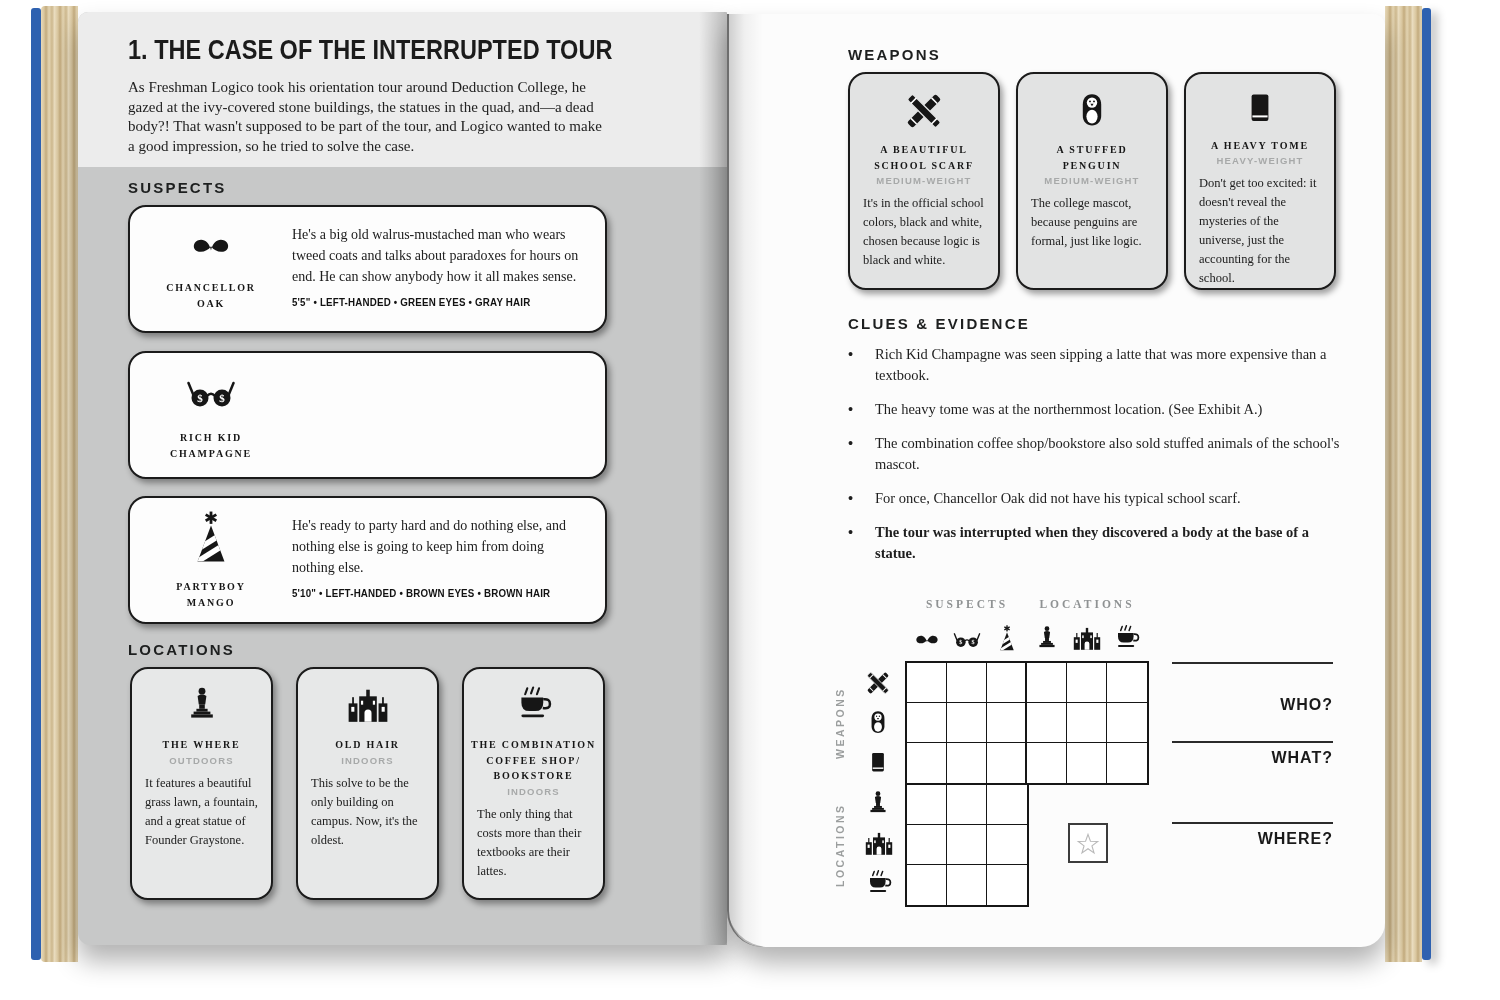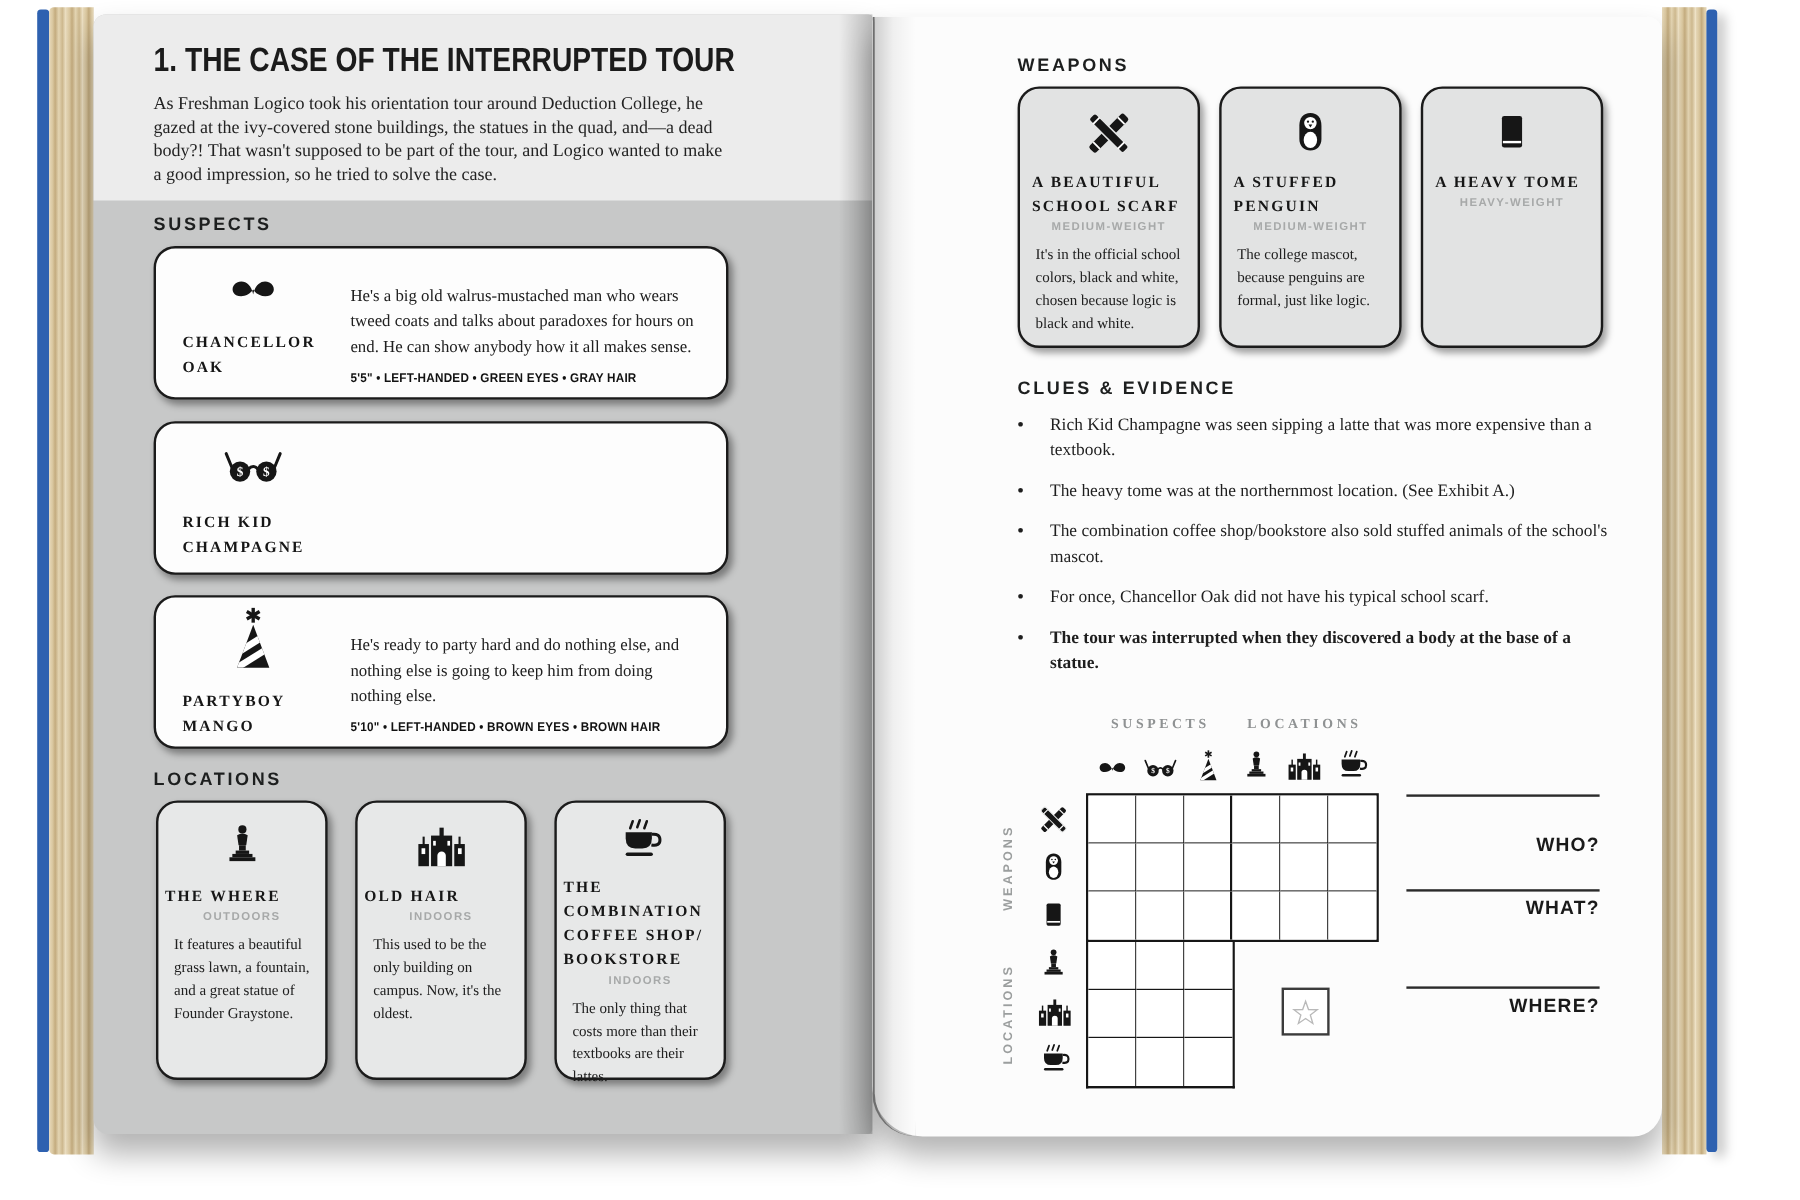--- a/index.html
+++ b/index.html
@@ -27,22 +27,22 @@
   .h-sans{font-family:"Liberation Sans",sans-serif;font-weight:800;font-size:15px;letter-spacing:2.2px;color:#1d1f1f;}
   .title{font-family:"Liberation Sans",sans-serif;font-weight:800;font-size:28px;white-space:nowrap;
          transform:scaleX(.84);transform-origin:left top;color:#1b1b1b;}
   .serif{font-size:15px;line-height:19.5px;color:#222;}
 
   
   .card{position:absolute;background:#fdfdfd;border:2px solid #1b1b1b;border-radius:18px;
         box-shadow:3px 4px 6px rgba(0,0,0,.38);box-sizing:border-box;}
   .sus{left:128px;width:479px;height:128px;display:flex;}
   .sus .col-ic{width:162px;display:flex;flex-direction:column;align-items:center;justify-content:center;gap:11px;}
-  .sus .col-tx{flex:1;padding:30px 20px 0 0;}
-  .cname{font-weight:700;font-size:13px;letter-spacing:1.8px;line-height:1.55;color:#161616;width:118px;}
+  .sus .col-tx{flex:1;padding:17px 20px 0 0;}
+  .cname{font-weight:700;font-size:10px;letter-spacing:1.8px;line-height:1.55;text-align:center;color:#161616;width:118px;}
   .desc{font-size:14px;line-height:21px;color:#202020;}
   .stats{margin-top:9px;font-family:"Liberation Sans",sans-serif;font-weight:700;font-size:10.5px;
          letter-spacing:.2px;color:#121212;transform:scaleX(.93);transform-origin:left;white-space:nowrap;}
   .mini{display:flex;flex-direction:column;align-items:center;padding-top:12px;background:#e7e8e8;}
   .mini .cname{margin-top:6px;width:128px;}
   .tag{font-family:"Liberation Sans",sans-serif;font-weight:700;font-size:9.5px;letter-spacing:1.2px;color:#a7a9a9;margin-top:2px;}
   .mini .desc{font-size:12.5px;line-height:19px;margin-top:8px;padding:0 13px;align-self:stretch;}
   .loc{top:667px;width:143px;height:233px;}
   .wpn{top:72px;width:152px;height:218px;background:#e2e3e3;}
   .ic-box{height:50px;display:flex;align-items:center;justify-content:center;}
@@ -237,21 +237,21 @@
   <div class="card mini loc" style="left:296px;">
     <div class="ic-box">
         <span class="icon">
           <svg width="46" height="44">
             <use href="#i-building"></use>
           </svg>
         </span>
       </div>
     <div class="cname">OLD HAIR</div>
     <div class="tag">INDOORS</div>
-    <div class="desc">This used to be the only building on campus. Now, it's the oldest.</div>
+    <div class="desc">This solve to be the only building on campus. Now, it's the oldest.</div>
   </div>
 
   <div class="card mini loc" style="left:462px;">
     <div class="ic-box">
         <span class="icon">
           <svg width="42" height="42">
             <use href="#i-coffee"></use>
           </svg>
         </span>
       </div>
@@ -295,20 +295,21 @@
   <div class="card mini wpn" style="left:1184px;">
     <div class="ic-box">
         <span class="icon">
           <svg width="40" height="44">
             <use href="#i-book"></use>
           </svg>
         </span>
       </div>
     <div class="cname">A HEAVY TOME</div>
     <div class="tag">HEAVY-WEIGHT</div>
+    <div class="desc">Don't get too excited: it doesn't reveal the mysteries of the universe, just the accounting for the school.</div>
   </div>
 
   <div class="abs h-sans" style="left:848px;top:315px;">CLUES &amp; EVIDENCE</div>
 
   <div class="abs clues">
     <div class="li">
         <span class="b">•</span>
         <span>Rich Kid Champagne was seen sipping a latte that was more expensive than a textbook.</span>
       </div>
     <div class="li">

